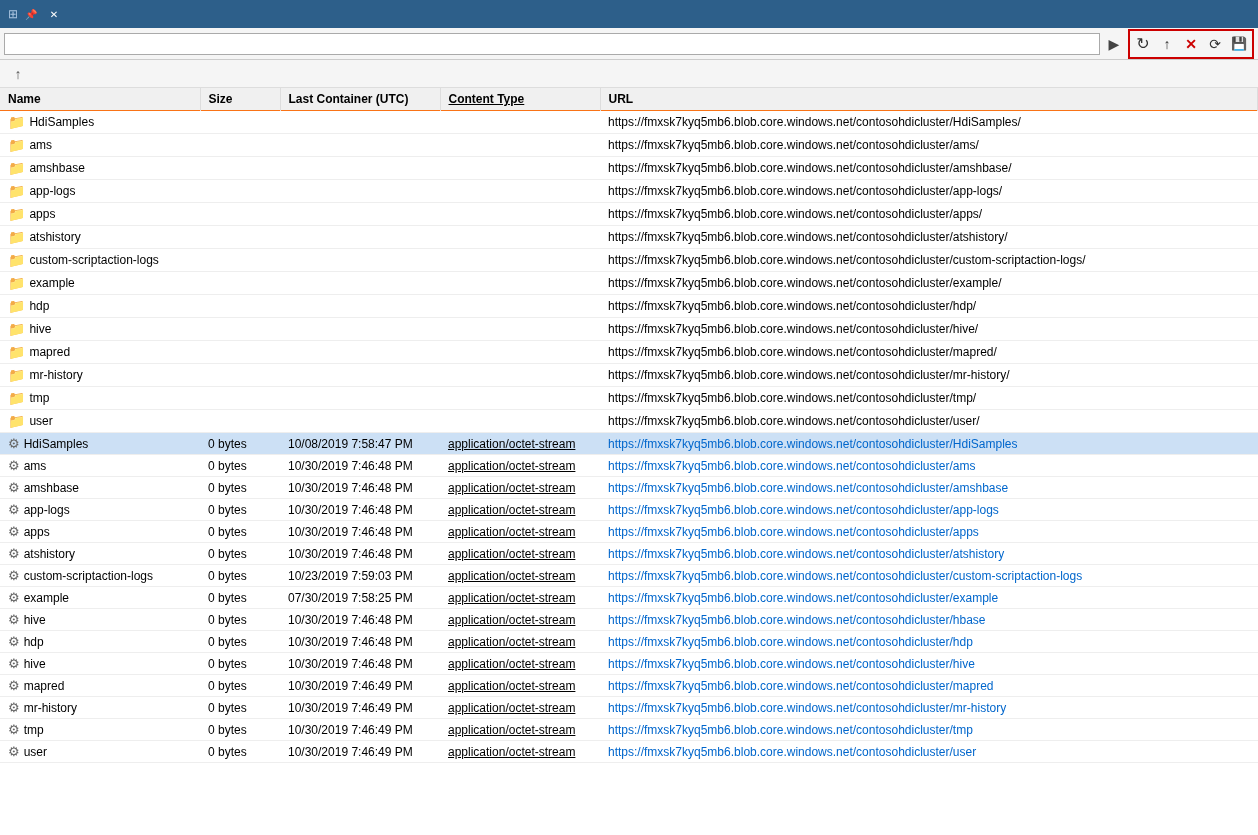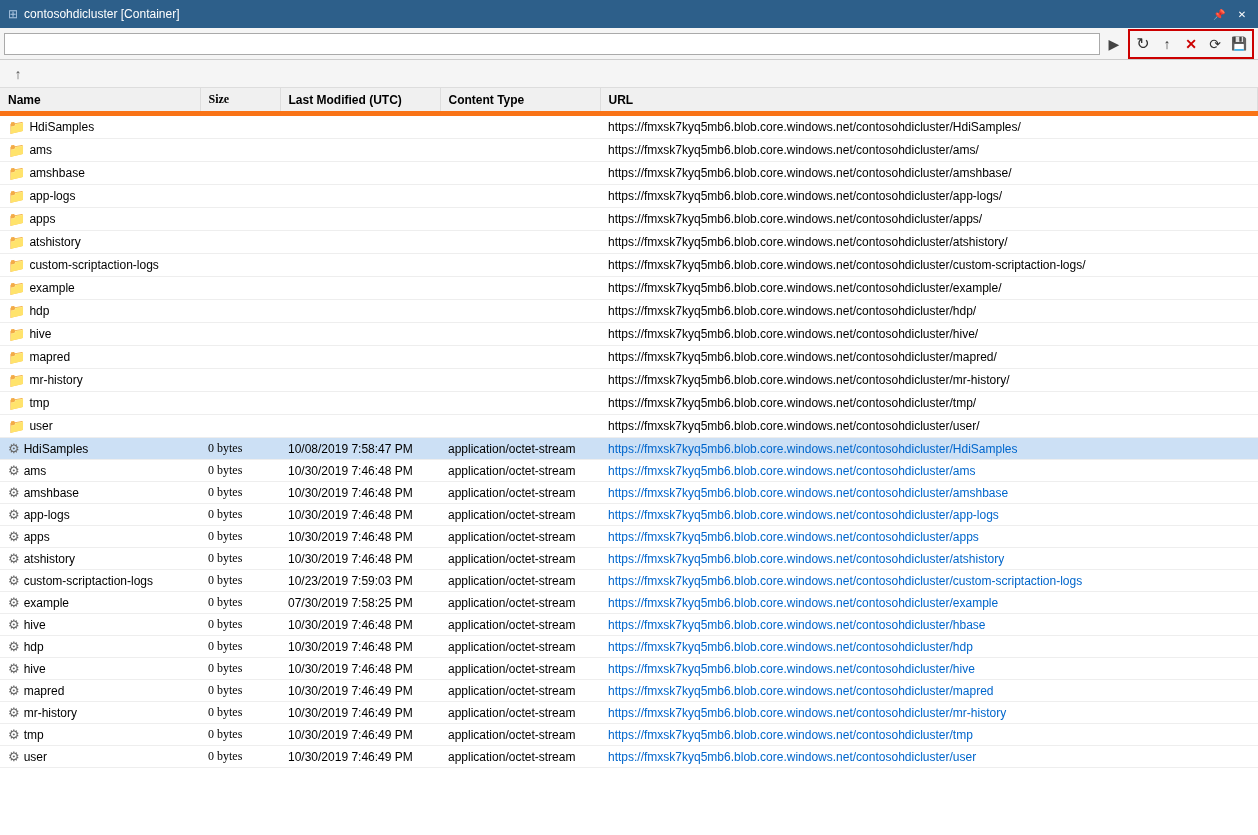--- a/index.html
+++ b/index.html
@@ -74,21 +74,21 @@
       height: calc(835px - 28px - 32px - 28px);
     }
     
     table {
       width: 100%;
       border-collapse: collapse;
     }
     
     thead tr {
       background: #f0f0f0;
-      border-bottom: 5px solid #f97316;
+      border-bottom: 1px solid #f97316;
     }
     
     thead th {
       text-align: left;
       padding: 4px 8px;
       font-weight: 600;
       font-size: 12px;
       border-right: 1px solid #ddd;
       white-space: nowrap;
     }
@@ -105,34 +105,33 @@
       padding: 3px 8px;
       font-size: 12px;
       white-space: nowrap;
     }
     
     .folder-icon { color: #e8a000; font-size: 14px; margin-right: 4px; }
     .file-icon { color: #666; font-size: 13px; margin-right: 4px; }
     .name-cell { display: flex; align-items: center; }
     
     .col-name { width: 200px; min-width: 160px; }
-    .col-size { width: 80px; font-family: Liberation Serif, serif; }
+    .col-size { width: 80px; }
     .col-date { width: 160px; }
-    .col-type { width: 160px; }
+    .col-type { width: 160px; text-decoration: underline; }
     .col-url { }
     
     .url-text { color: #0066cc; }
     .url-text-folder { color: #000; }
   </style>
 </head>
 <body>
 
 <div class="title-bar">
   <span style="font-size:12px; color:#aac4e0;">⊞</span>
-  <span class="title-bar-text">contosohdicluster [Container]</span>
   <button class="title-bar-btn">📌</button>
   <button class="title-bar-btn">✕</button>
 </div>
 
 <div class="toolbar">
   <input class="toolbar-input" type="text" value="" style="">
   <button class="toolbar-btn" title="Run">▶</button>
   <div class="toolbar-btn-group">
     <button class="toolbar-btn" title="Refresh" style="font-size:16px;">↻</button>
     <button class="toolbar-btn" title="Upload" style="font-size:14px;">↑</button>
@@ -145,21 +144,21 @@
 <div class="nav-bar">
   <span class="nav-up-btn" title="Up">↑</span>
 </div>
 
 <div class="table-container">
   <table>
     <thead>
       <tr>
         <th class="col-name">Name</th>
         <th class="col-size">Size</th>
-        <th class="col-date">Last Modified (UTC)</th>
+        <th class="col-date">Last Container (UTC)</th>
         <th class="col-type">Content Type</th>
         <th class="col-url">URL</th>
       </tr>
     </thead>
     <tbody id="folder-rows">
         <tr>
     <td class="col-name">
       <span class="name-cell">
         <span class="folder-icon">📁</span>
         <span>HdiSamples</span>

